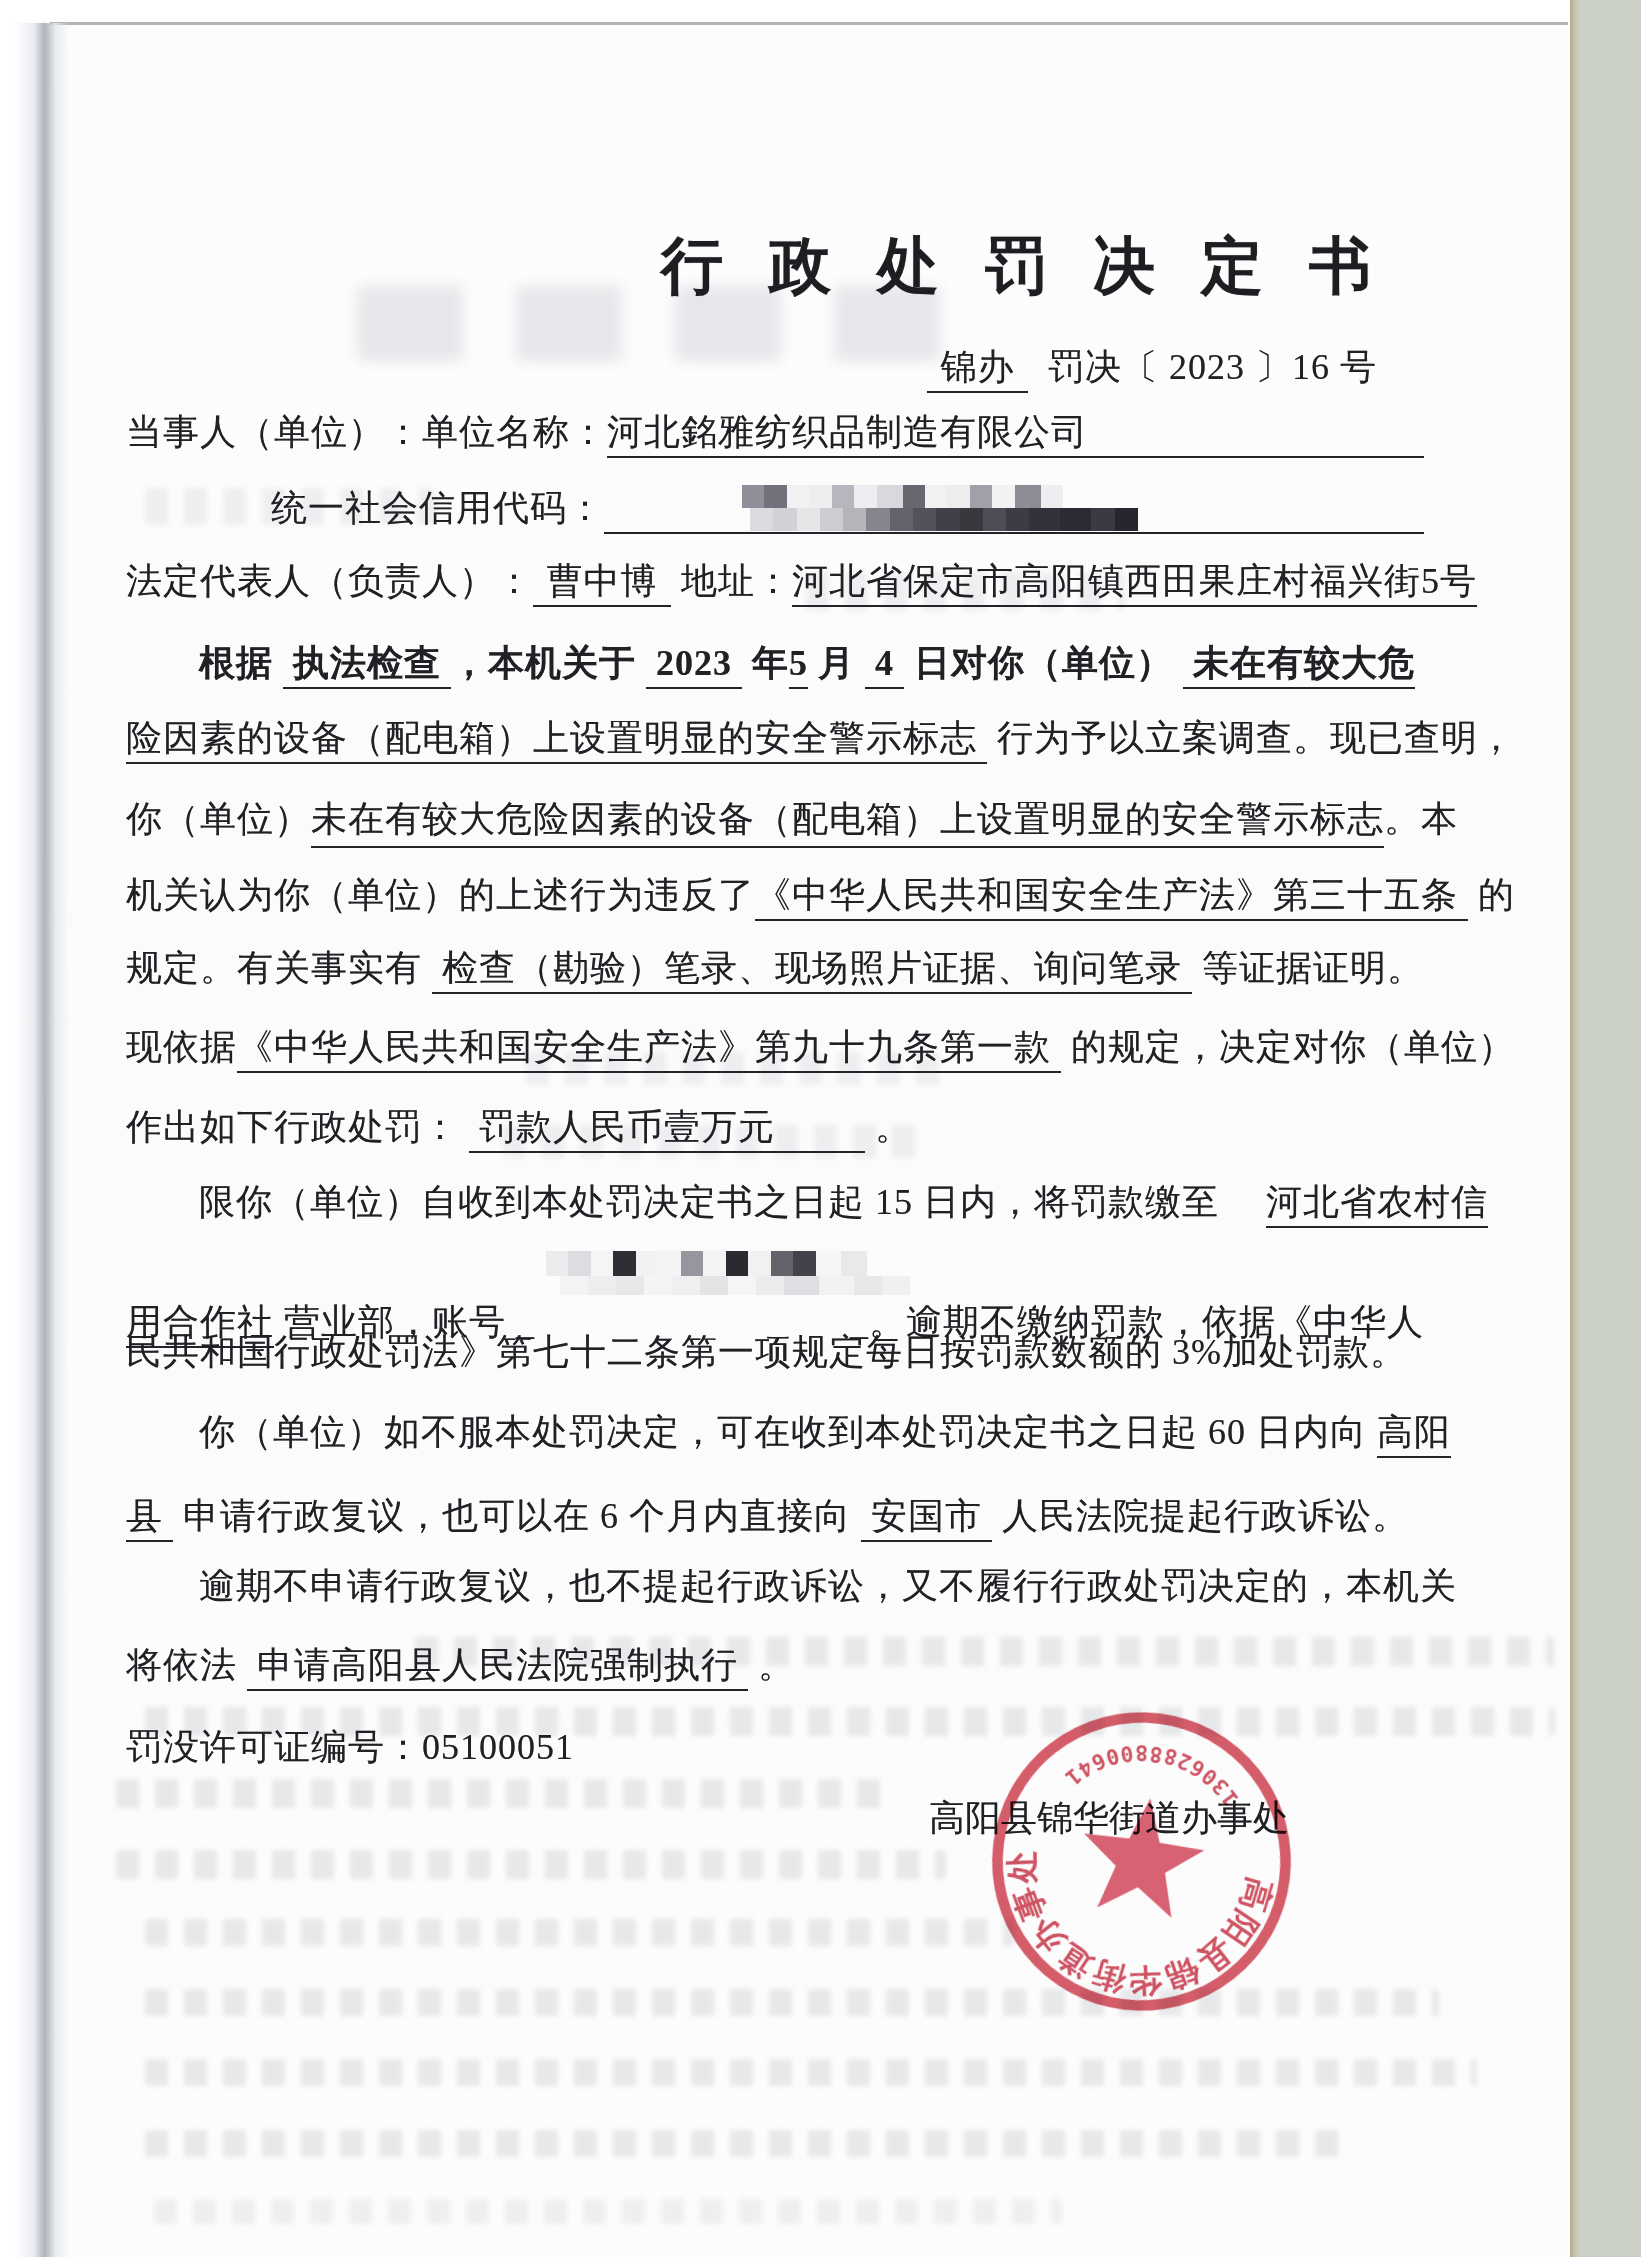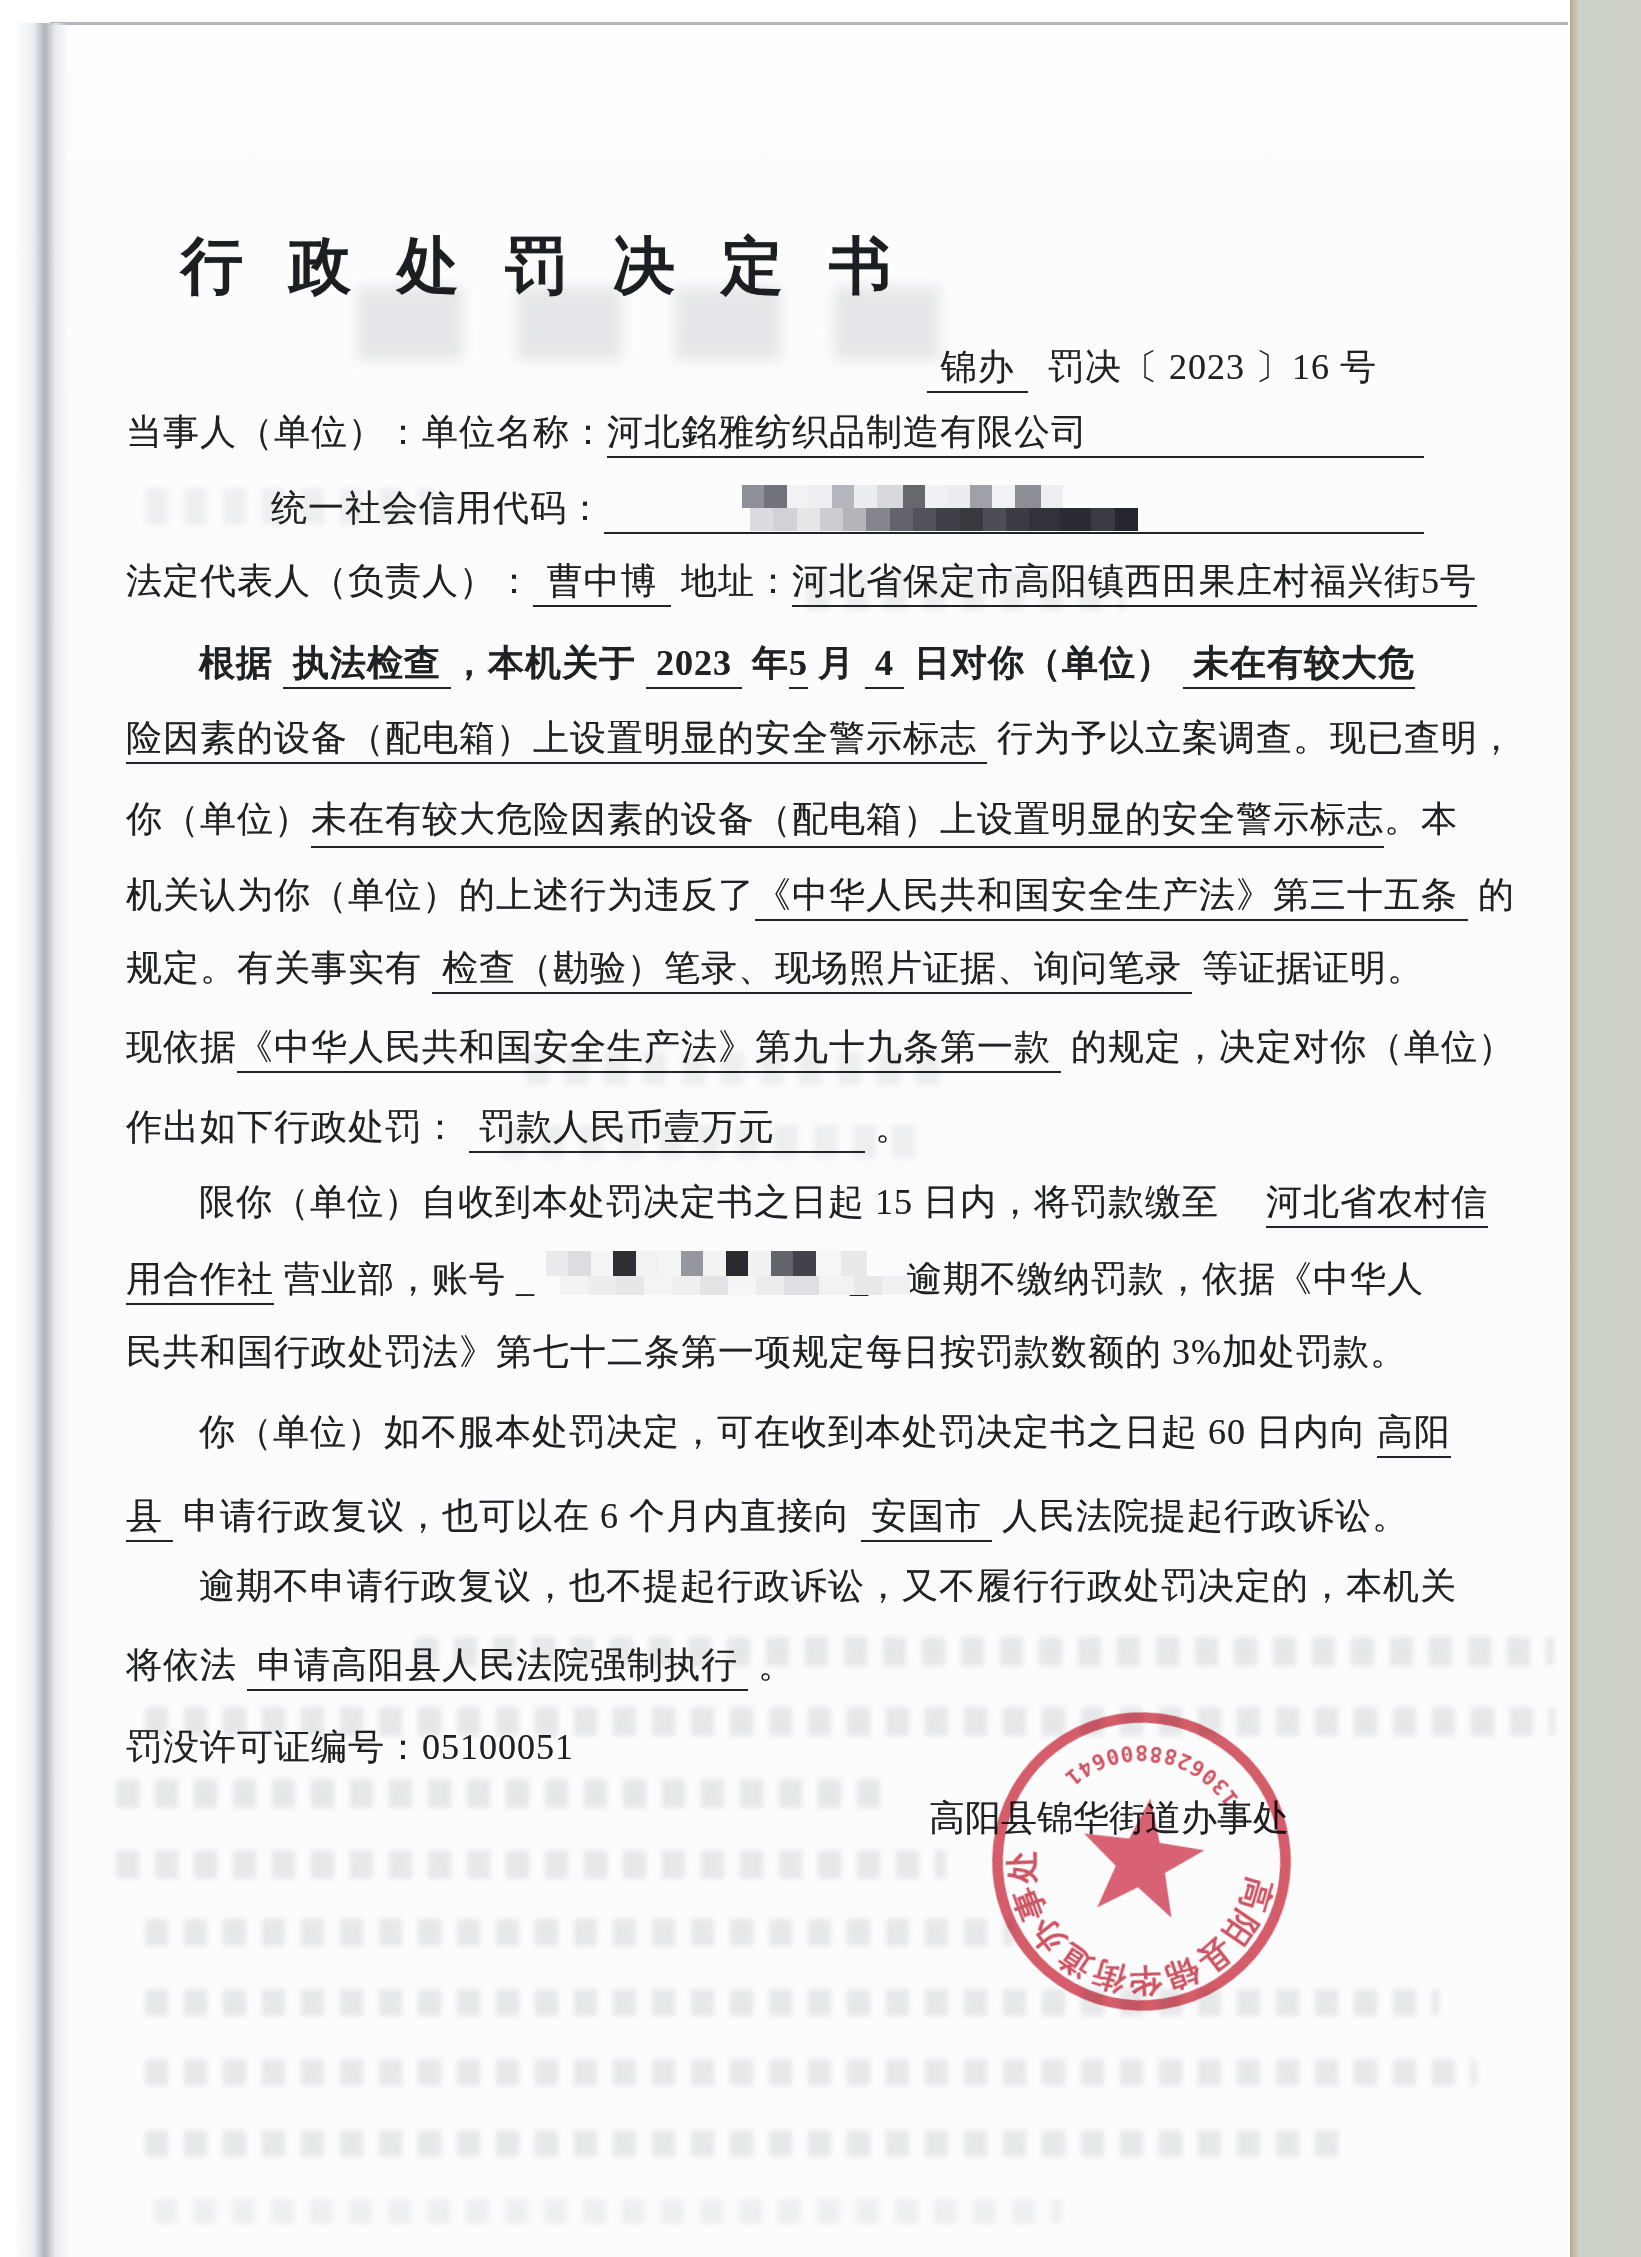--- a/index.html
+++ b/index.html
@@ -25,21 +25,21 @@
   
   .tline{position:absolute;left:126px;width:1298px;display:flex;align-items:baseline;
          font-size:36px;line-height:46px;letter-spacing:1px;white-space:pre;z-index:3;
          text-shadow:0 0 0.6px rgba(10,10,15,.4);}
   .seg{white-space:pre;}
   .seg.u{border-bottom:2.9px solid #23232a;padding-bottom:1px;}
   .seg.fill{flex:1 1 auto;margin-top:6px;}
   .seg.pad{padding-left:13.5px;padding-right:13.5px;}
   .sp{display:inline-block;height:1px;}
   .title{position:absolute;left:135px;top:224px;width:1236px;margin:0;z-index:3;
-         font-size:62px;font-weight:600;text-align:left;letter-spacing:46px;padding-left:46px;
+         font-size:62px;font-weight:600;text-align:right;letter-spacing:46px;padding-left:46px;
          color:#1d1e22;text-shadow:0 0 0.8px rgba(10,10,15,.45);}
   .docnum{top:344px;justify-content:flex-end;width:1251px;}
   
   .mosaic{position:absolute;z-index:4;}
   .mosaic .r{height:23px;}
   .m1r1{width:321px;background:linear-gradient(90deg,
     #8f8f99 0 7%,#72727c 7% 14%,#f2f2f4 14% 21%,#eeeef1 21% 28%,#b6b6bf 28% 35%,
     #ecedf0 35% 42%,#d8d8dd 42% 50%,#67676f 50% 57%,#f1f1f3 57% 64%,#ededef 64% 71%,
     #a0a0a8 71% 78%,#f2f2f4 78% 85%,#8d8d95 85% 93%,#eeeef0 93% 100%);}
   .m1r2{width:388px;margin-left:7.7px;background:linear-gradient(90deg,
@@ -95,21 +95,21 @@
   <div class="tline" style="top:479px;padding-left:145px;width:1153px;"><span class="seg">统一社会信用代码：</span><span class="seg u fill">                                           </span></div>
   <div class="tline" style="top:558px;justify-content:space-between;"><span class="seg">法定代表人（负责人）：</span><span class="seg u pad">曹中博</span><span class="seg"> 地址：</span><span class="seg u">河北省保定市高阳镇西田果庄村福兴街5号</span></div>
   <div class="tline" style="top:640px;padding-left:73px;width:1224px;font-weight:bold;"><span class="seg">根据 </span><span class="seg u"> 执法检查 </span><span class="seg">，本机关于 </span><span class="seg u"> 2023 </span><span class="seg"> 年</span><span class="seg u">5</span><span class="seg"> 月 </span><span class="seg u"> 4 </span><span class="seg"> 日对你（单位） </span><span class="seg u"> 未在有较大危</span></div>
   <div class="tline" style="top:715px;"><span class="seg u">险因素的设备（配电箱）上设置明显的安全警示标志 </span><span class="seg"> 行为予以立案调查。现已查明，</span></div>
   <div class="tline" style="top:799px;font-family:Liberation Mono, monospace;"><span class="seg">你（单位）</span><span class="seg u">未在有较大危险因素的设备（配电箱）上设置明显的安全警示标志</span><span class="seg">。本</span></div>
   <div class="tline" style="top:872px;"><span class="seg">机关认为你（单位）的上述行为违反了</span><span class="seg u">《中华人民共和国安全生产法》第三十五条 </span><span class="seg"> 的</span></div>
   <div class="tline" style="top:945px;"><span class="seg">规定。有关事实有 </span><span class="seg u"> 检查（勘验）笔录、现场照片证据、询问笔录 </span><span class="seg"> 等证据证明。</span></div>
   <div class="tline" style="top:1024px;"><span class="seg">现依据</span><span class="seg u">《中华人民共和国安全生产法》第九十九条第一款 </span><span class="seg"> 的规定，决定对你（单位）</span></div>
   <div class="tline" style="top:1104px;"><span class="seg">作出如下行政处罚： </span><span class="seg u"> 罚款人民币壹万元         </span><span class="seg"> 。</span></div>
   <div class="tline" style="top:1179px;padding-left:73px;width:1224px;gap:37px;"><span class="seg">限你（单位）自收到本处罚决定书之日起 15 日内，将罚款缴至 </span><span class="seg u">河北省农村信</span></div>
-  <div class="tline" style="top:1256px;"><span class="seg u">用合作社</span><span class="seg"> 营业部，账号 _</span><span class="sp" style="width: 319px;"></span><span class="seg">_。逾期不缴纳罚款，依据《中华人</span></div>
+  <div class="tline" style="top:1299px;"><span class="seg u">用合作社</span><span class="seg"> 营业部，账号 _</span><span class="sp" style="width: 319px;"></span><span class="seg">_。逾期不缴纳罚款，依据《中华人</span></div>
   <div class="tline" style="top:1329px;"><span class="seg">民共和国行政处罚法》第七十二条第一项规定每日按罚款数额的 3%加处罚款。</span></div>
   <div class="tline" style="top:1409px;padding-left:73px;width:1224px;"><span class="seg">你（单位）如不服本处罚决定，可在收到本处罚决定书之日起 60 日内向 </span><span class="seg u">高阳</span></div>
   <div class="tline" style="top:1493px;"><span class="seg u">县 </span><span class="seg"> 申请行政复议，也可以在 6 个月内直接向 </span><span class="seg u"> 安国市 </span><span class="seg"> 人民法院提起行政诉讼。</span></div>
   <div class="tline" style="top:1563px;padding-left:73px;width:1224px;"><span class="seg">逾期不申请行政复议，也不提起行政诉讼，又不履行行政处罚决定的，本机关</span></div>
   <div class="tline" style="top:1642px;text-align:right;"><span class="seg">将依法 </span><span class="seg u"> 申请高阳县人民法院强制执行 </span><span class="seg"> 。</span></div>
   <div class="tline" style="top:1724px;"><span class="seg">罚没许可证编号：05100051</span></div>
 
   <div class="mosaic" style="left:742px;top:485px;">
     <div class="r m1r1"></div>
     <div class="r m1r2"></div>

